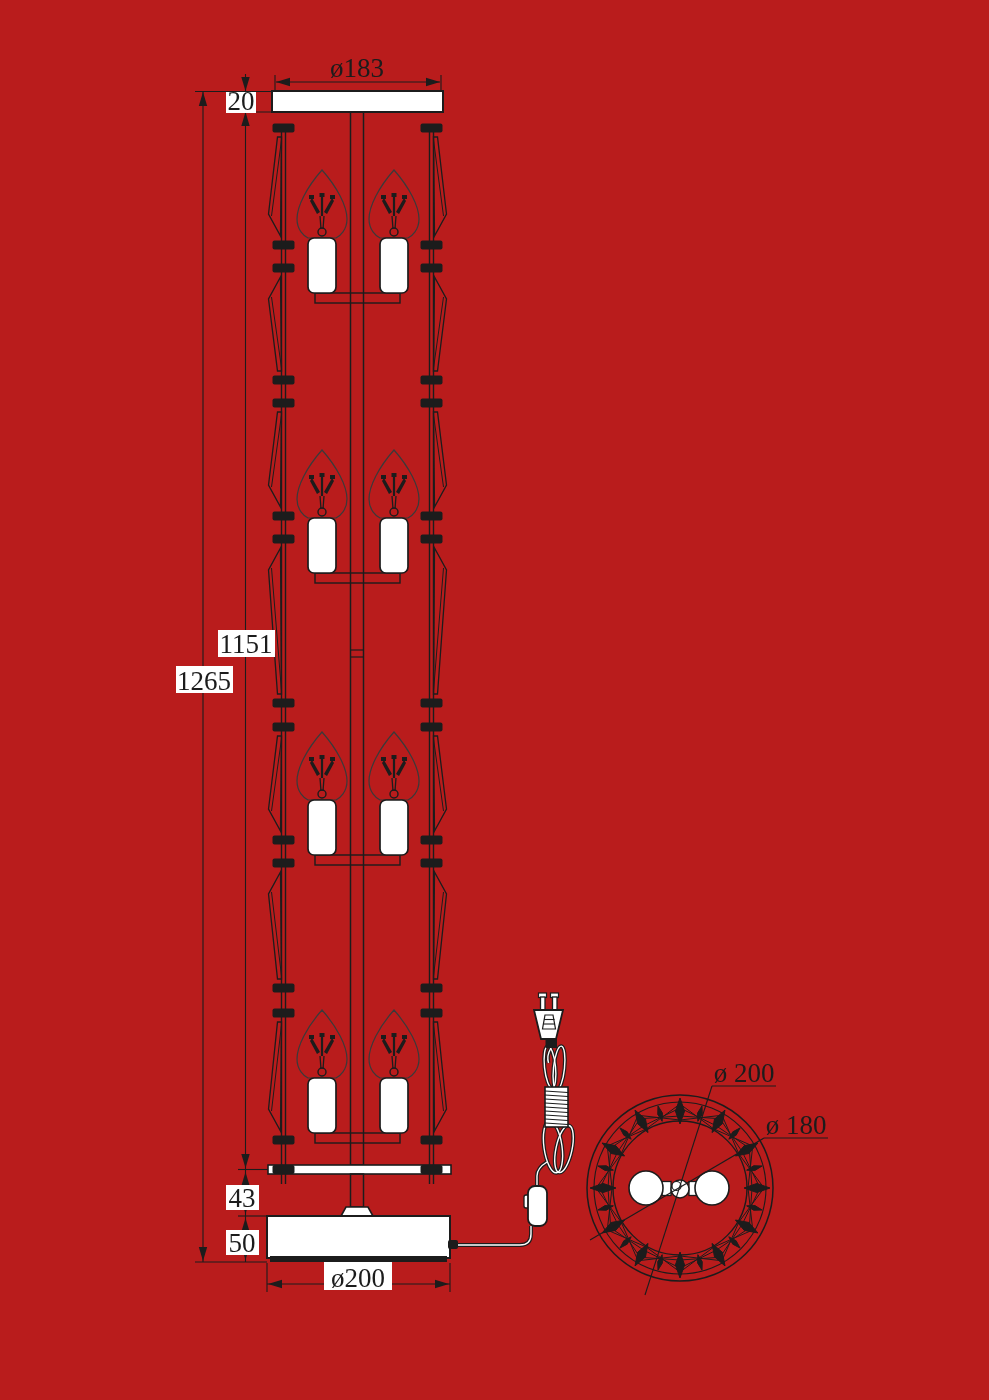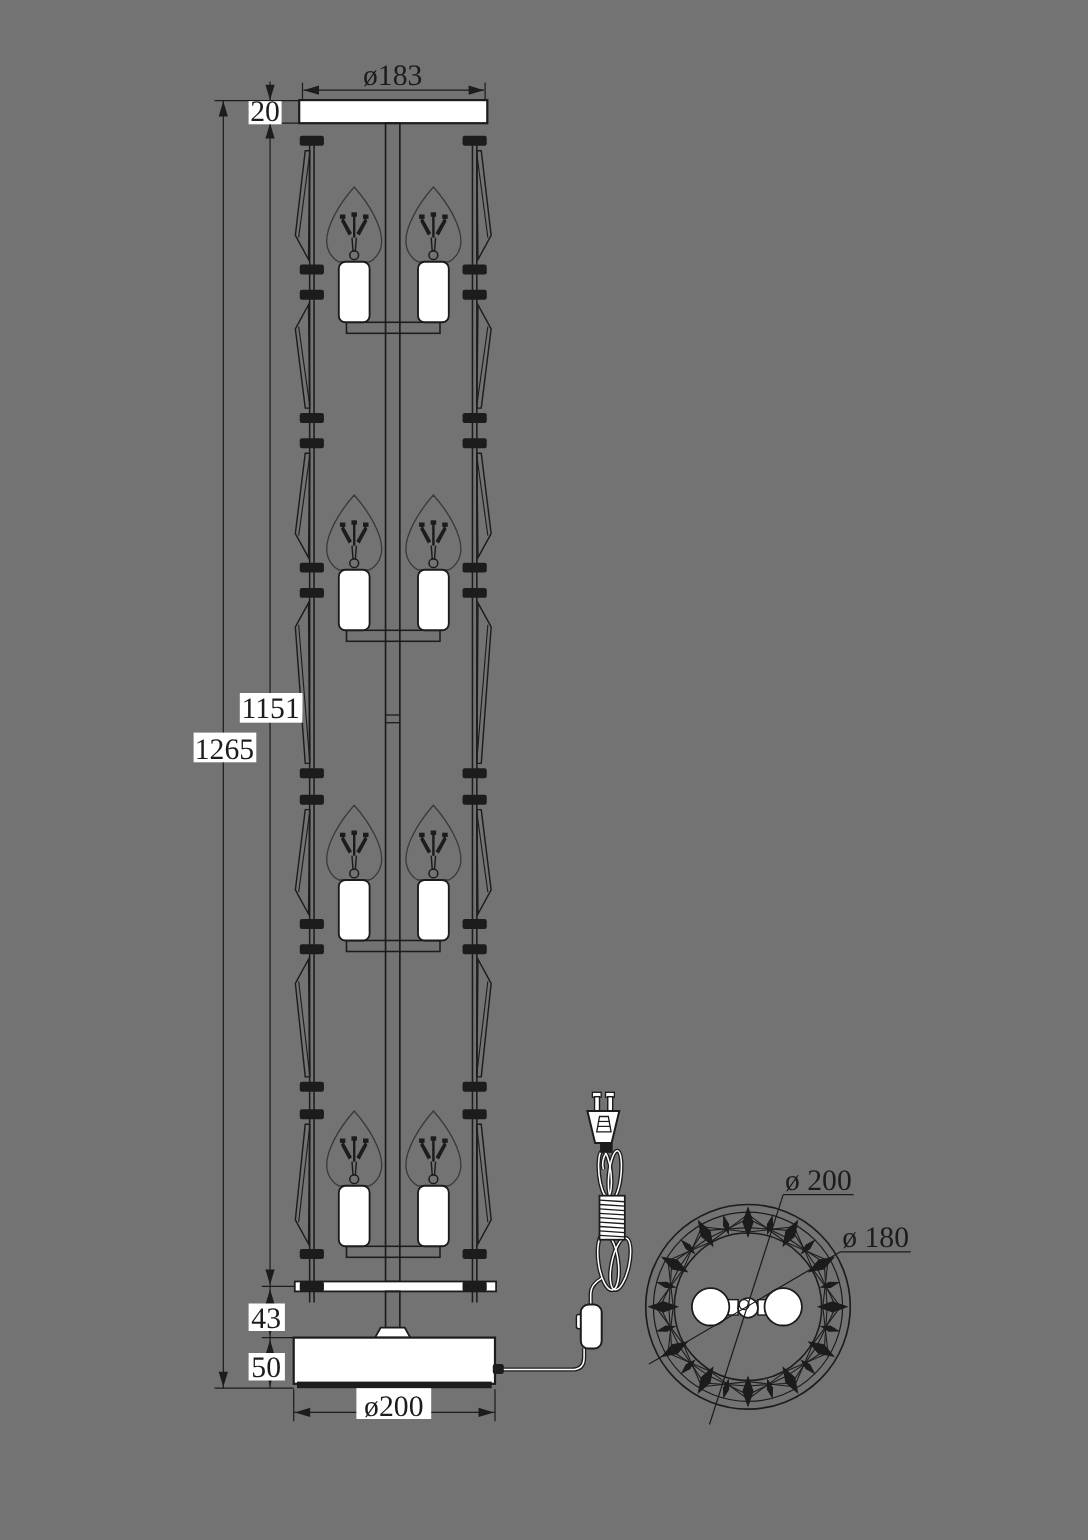--- a/index.html
+++ b/index.html
@@ -1,16 +1,16 @@
 <!DOCTYPE html>
 <html><head>
 <meta charset="utf-8">
 <style>
   html,body{margin:0;padding:0;background:#ffffff;}
-  .stage{position:relative;width:989px;height:1400px;background:#737373;overflow:hidden;
+  .stage{position:relative;width:989px;height:1400px;background:#b91c1c;overflow:hidden;
          font-family:"Liberation Serif", serif;}
   svg text{font-family:"Liberation Serif", serif; fill:#1c1c1c;}
 </style>
 </head>
 <body>
 
 <div class="stage">
 <svg id="dwg" width="989" height="1400" viewBox="0 0 989 1400">
 
   <g stroke="#1c1c1c" fill="none">

